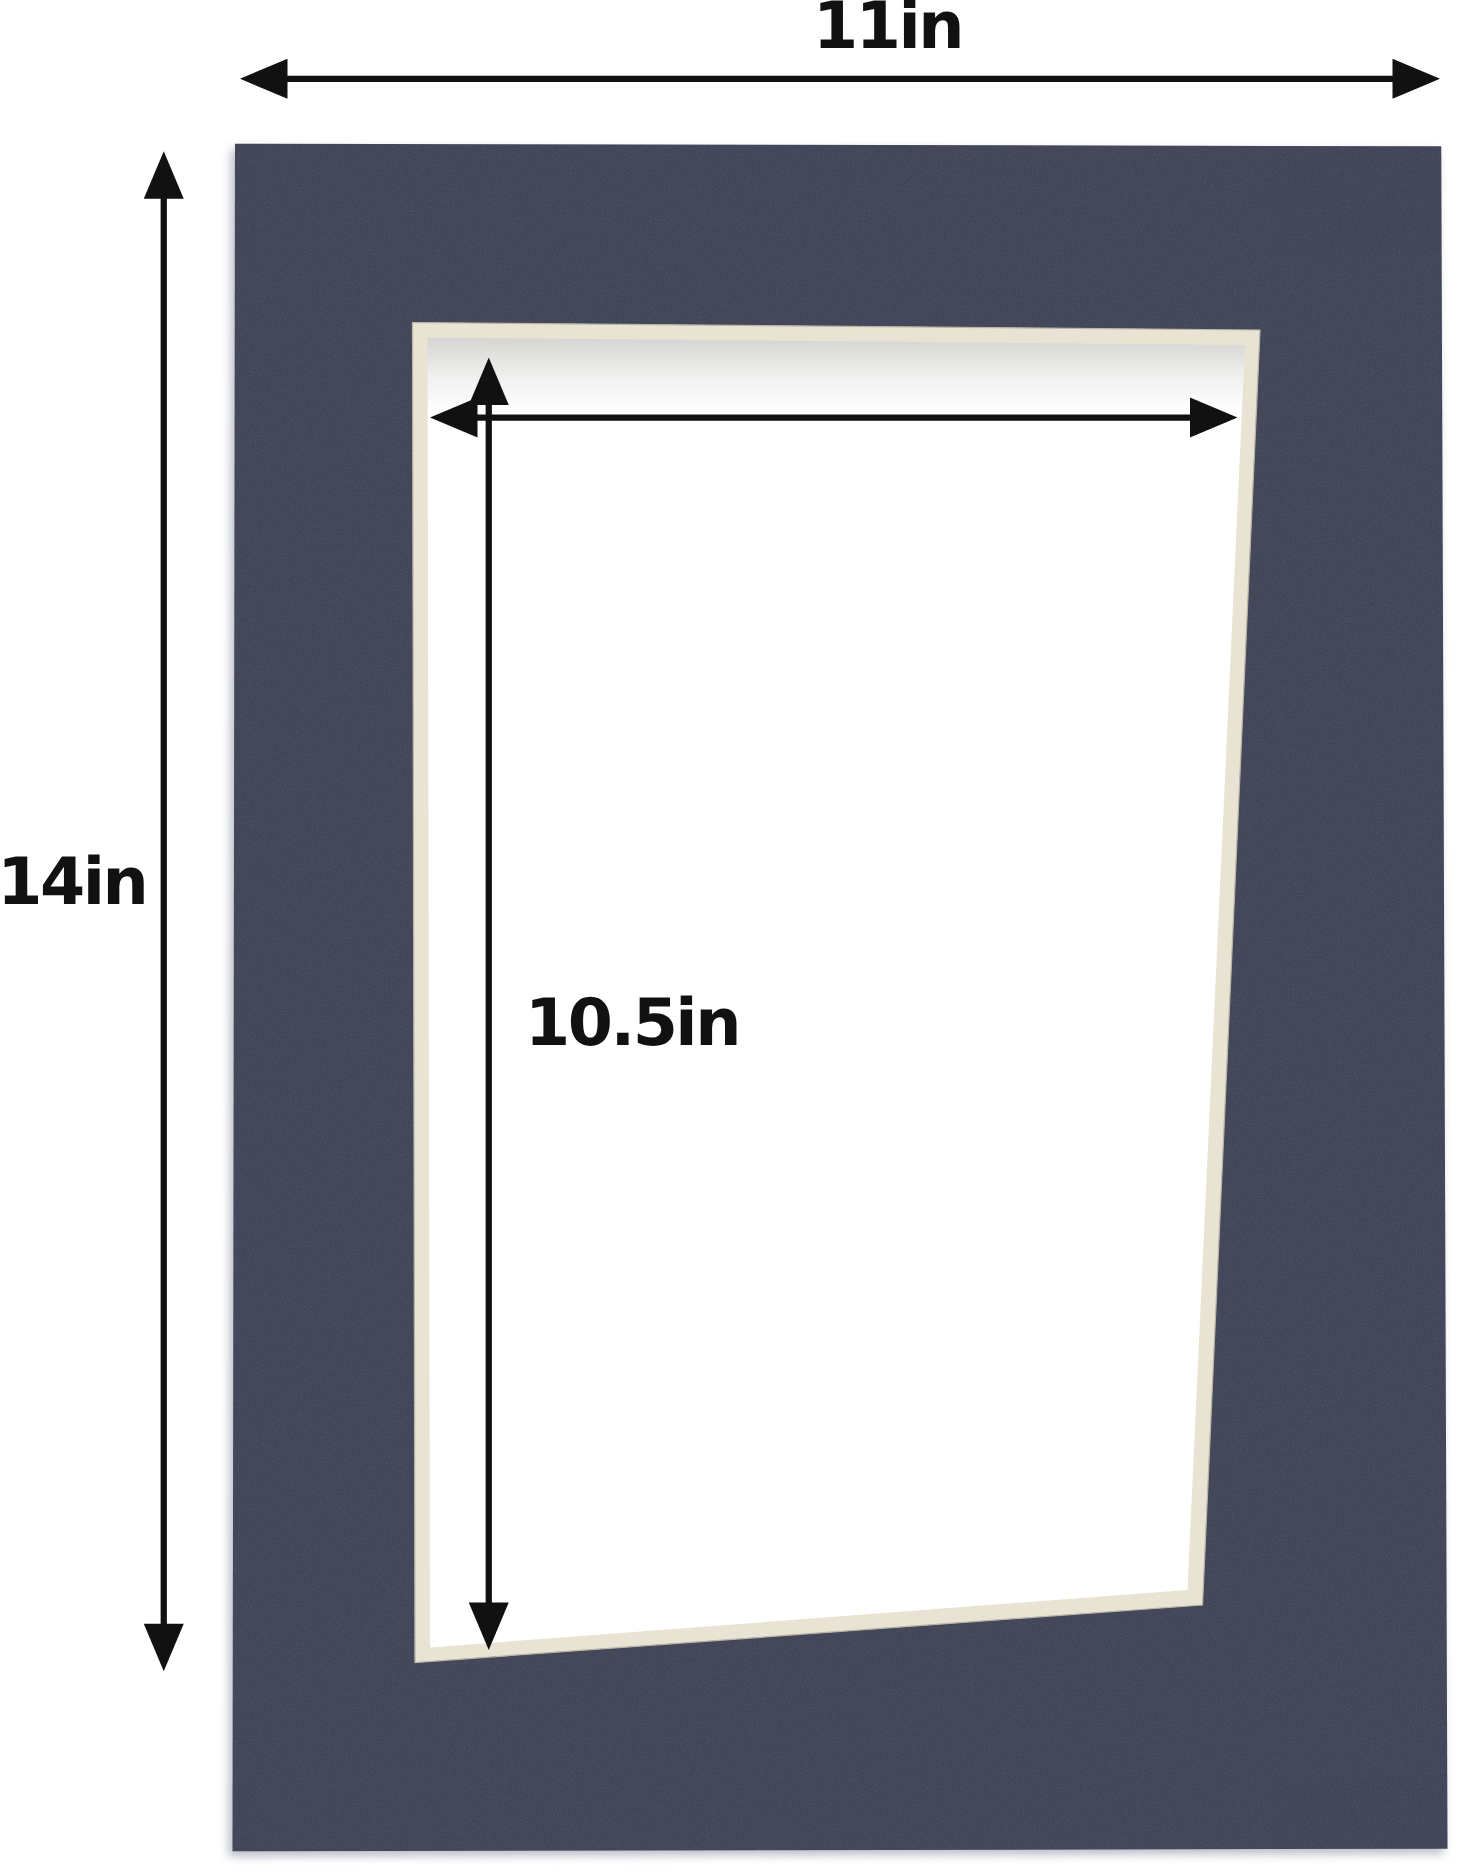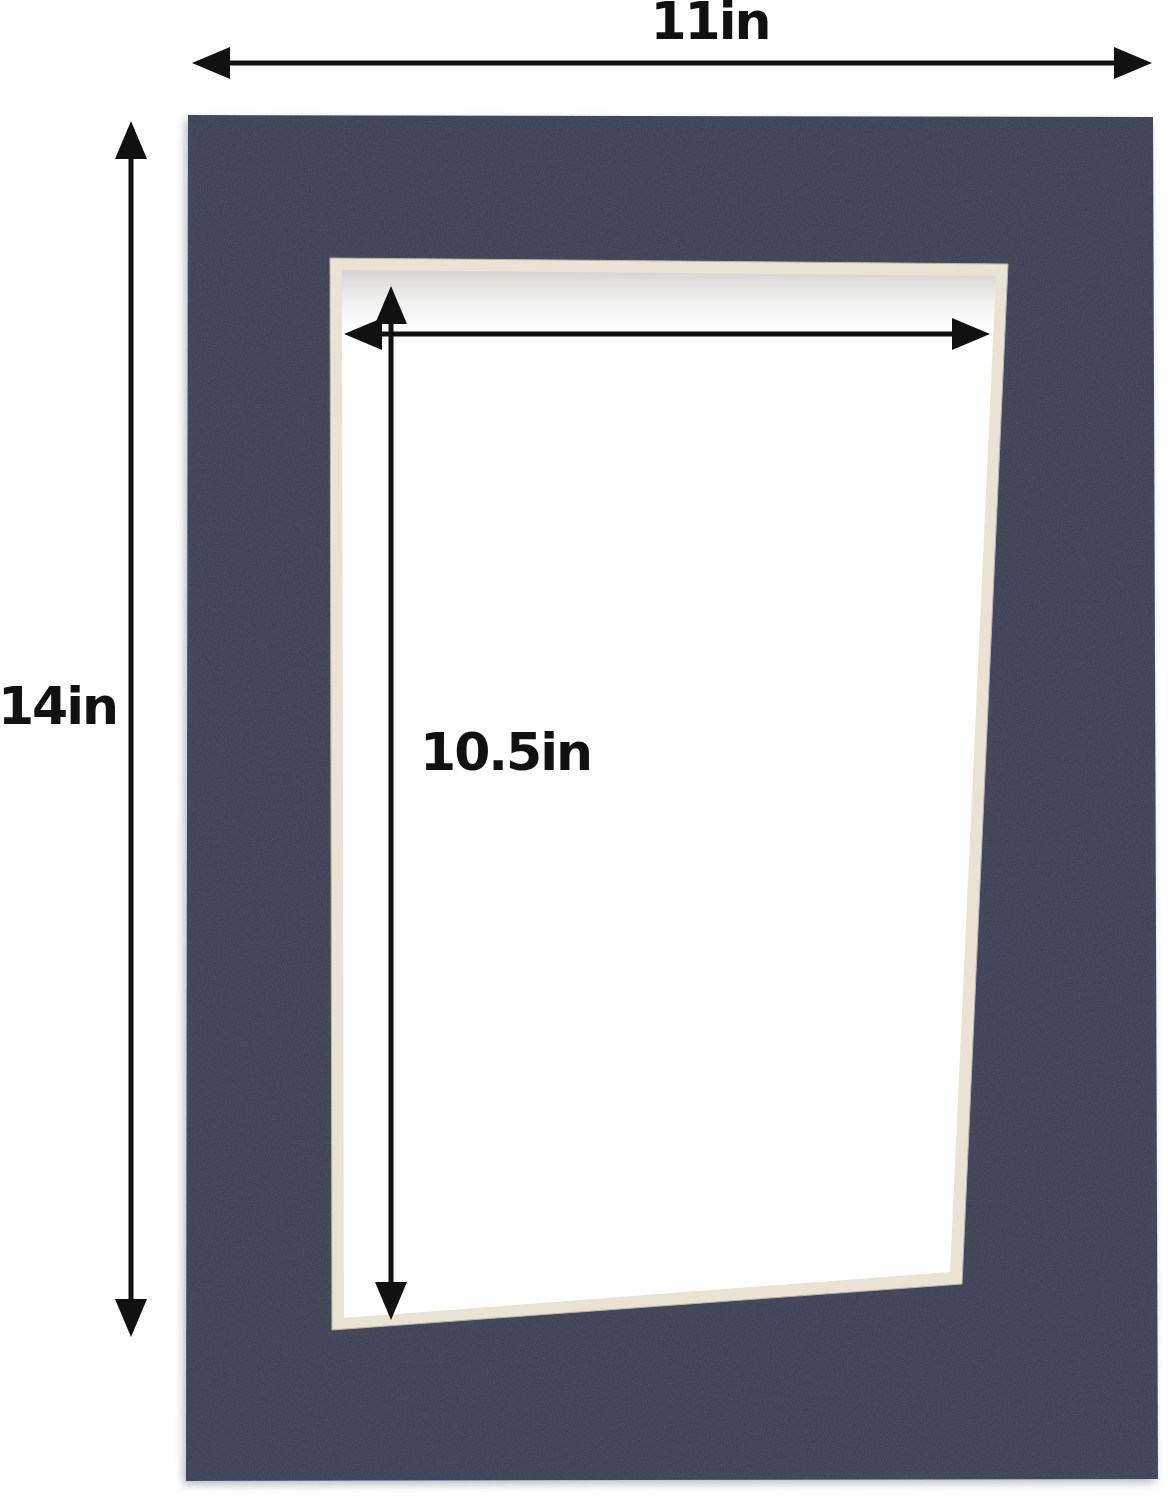--- a/index.html
+++ b/index.html
@@ -30,21 +30,21 @@
     font-size: 52px;
     letter-spacing: -2px;
     line-height: 1;
     color: var(--annotation, #111111);
     white-space: nowrap;
   }
   .dim-label.centered { text-align: center; }
   #label-outer-width   { left: 590px; top: -5px;  width: 240px; }
   #label-outer-height  { left: -5px;  top: 680px; width: 125px; }
   #label-opening-width { left: 590px; top: 355px; width: 240px; }
-  #label-opening-height{ left: 420px; top: 726px; }
+  #label-opening-height{ left: 420px; top: 793px; }
 </style>
 </head>
 <body>
 
 <div class="stage">
 
   <svg class="diagram-svg" viewBox="0 0 1168 1500" xmlns="http://www.w3.org/2000/svg">
     <defs>
       <filter id="softblur" x="-10%" y="-10%" width="120%" height="120%">
         <feGaussianBlur stdDeviation="4"></feGaussianBlur>

